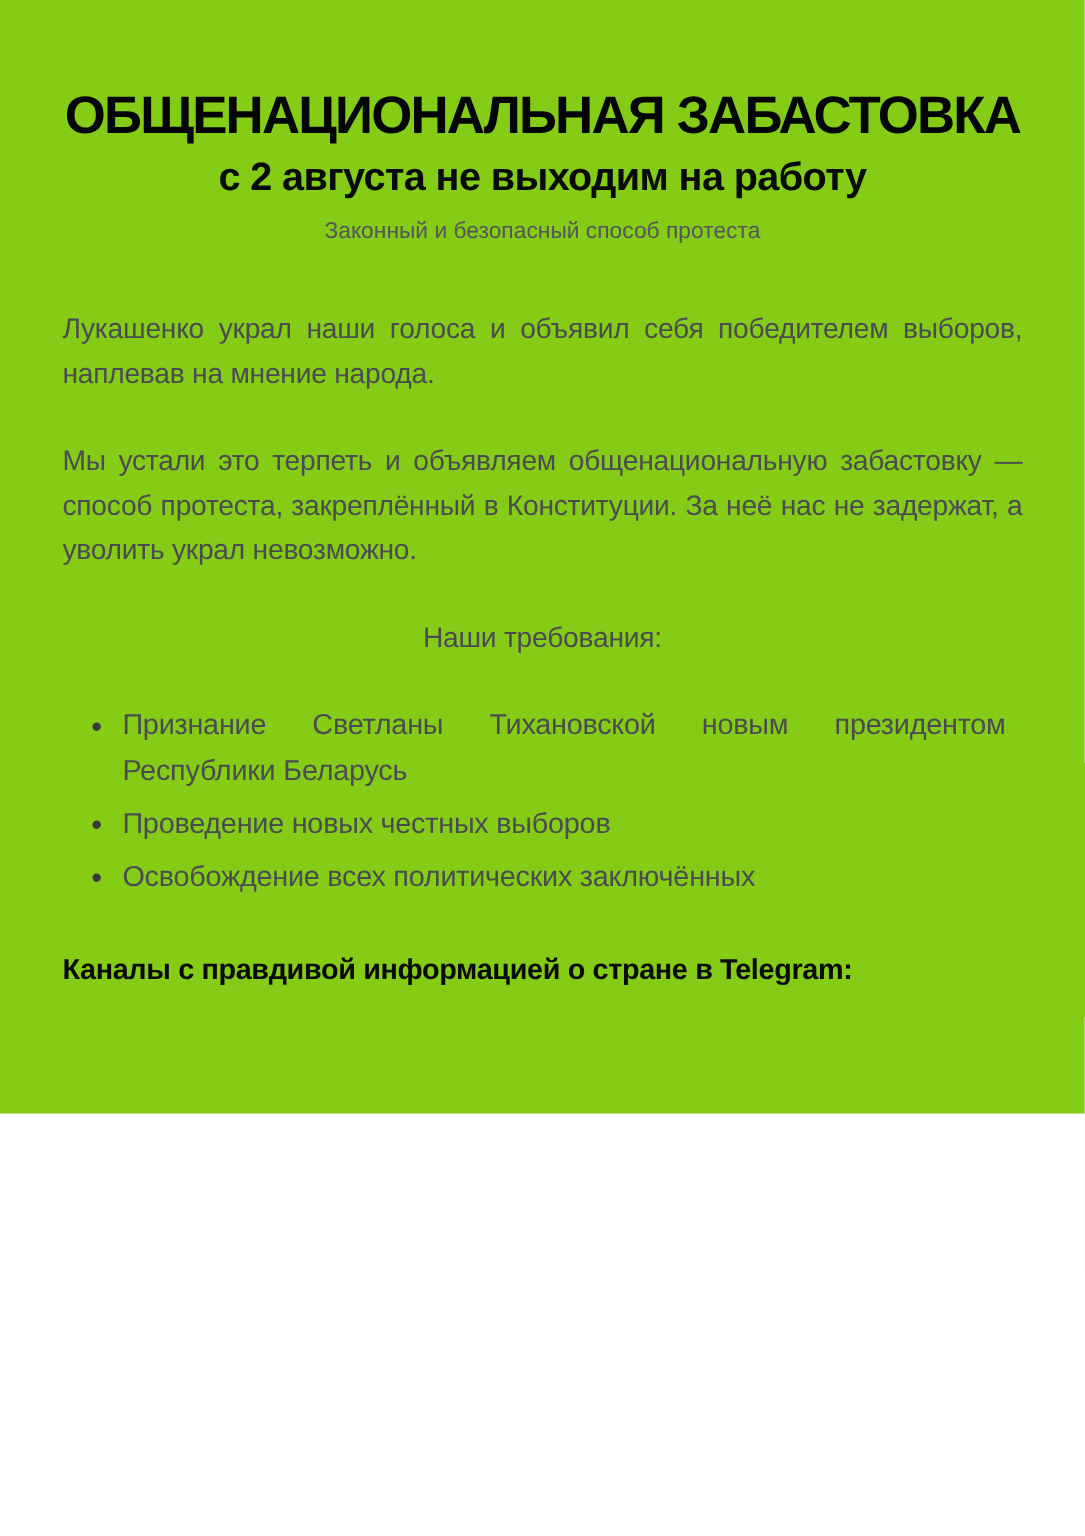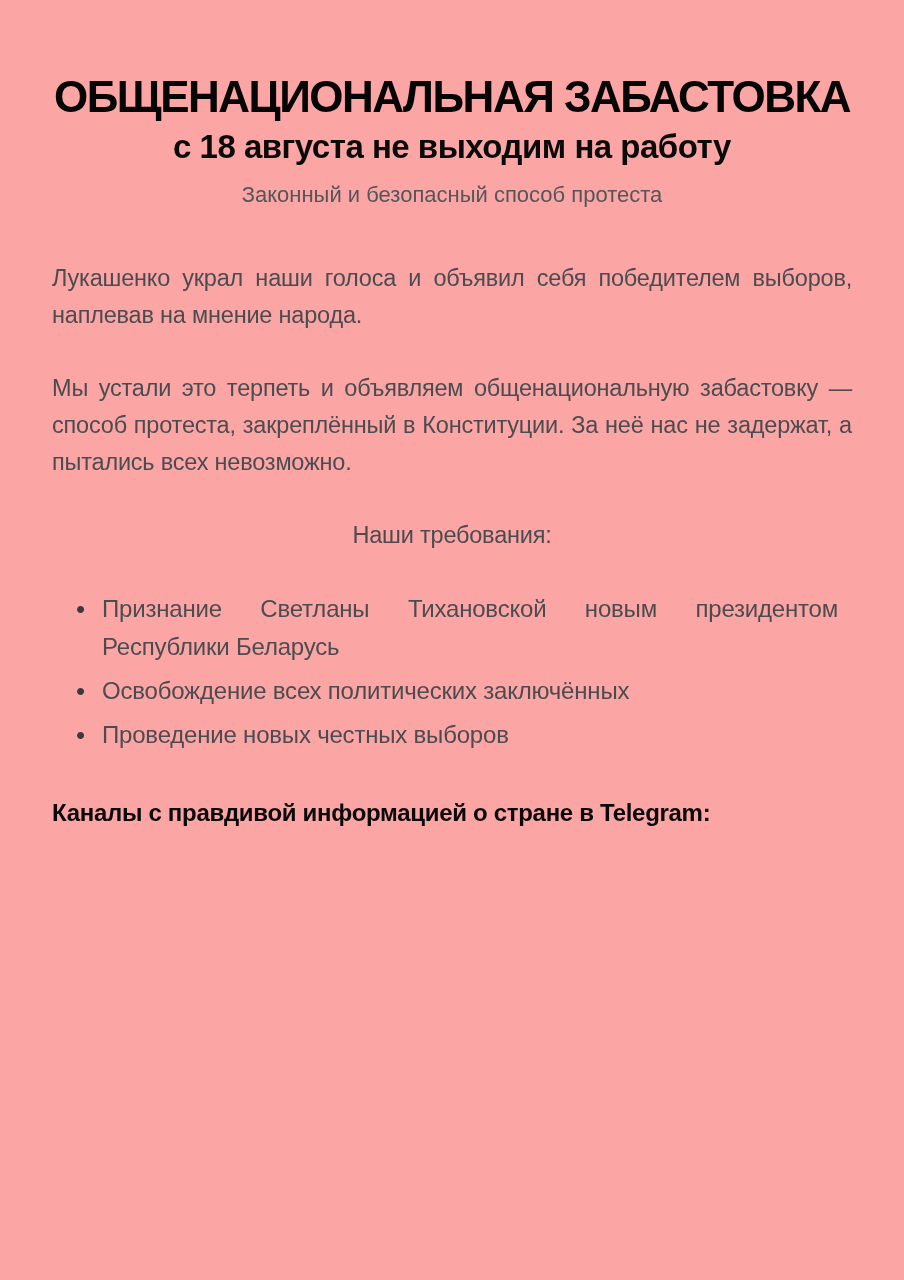--- a/index.html
+++ b/index.html
@@ -9,23 +9,23 @@
   }
   body {
     width: 904px;
     height: 1280px;
     font-family: "Liberation Sans", sans-serif;
     overflow: hidden;
   }
   .page {
     box-sizing: border-box;
     width: 904px;
-    height: 1280px;
+    height: 928px;
     padding: 72px 52px 0 52px;
-    background: #fca5a5;
+    background: #84cc16;
   }
   .title {
     margin: 0;
     font-size: 44px;
     font-weight: bold;
     letter-spacing: -1.5px;
     color: #050505;
     text-align: center;
     white-space: nowrap;
     line-height: 1.15;
@@ -34,21 +34,21 @@
     margin: 4px 0 0 0;
     font-size: 33px;
     font-weight: bold;
     letter-spacing: -0.5px;
     color: #0a0a0a;
     text-align: center;
     line-height: 1.2;
   }
   .tagline {
     margin: 16px 0 0 0;
-    font-size: 22px;
+    font-size: 19px;
     color: #55555a;
     text-align: center;
   }
   .body-copy {
     margin-top: 52px;
   }
   p.body-par {
     margin: 16px 0 36px 0;
     font-size: 23.5px;
     line-height: 37px;
@@ -99,38 +99,38 @@
     text-align: left;
   }
 </style>
 </head>
 <body>
 
 <div class="page">
 
   <h1 class="title">ОБЩЕНАЦИОНАЛЬНАЯ ЗАБАСТОВКА</h1>
 
-  <h2 class="subtitle">с 18 августа не выходим на работу</h2>
+  <h2 class="subtitle">с 2 августа не выходим на работу</h2>
 
   <div class="tagline">Законный и безопасный способ протеста</div>
 
   <div class="body-copy">
 
     <p class="body-par">Лукашенко украл наши голоса и объявил себя победителем выборов, наплевав на мнение народа.</p>
 
 
 
-    <p class="body-par">Мы устали это терпеть и объявляем общенациональную забастовку — способ протеста, закреплённый в Конституции. За неё нас не задержат, а пытались всех невозможно.</p>
+    <p class="body-par">Мы устали это терпеть и объявляем общенациональную забастовку — способ протеста, закреплённый в Конституции. За неё нас не задержат, а уволить украл невозможно.</p>
 
     <p class="body-par no-justify">Наши требования:</p>
 
     <ul class="demands">
       <li>Признание Светланы Тихановской новым президентом Республики Беларусь</li>
+      <li>Проведение новых честных выборов</li>
       <li>Освобождение всех политических заключённых</li>
-      <li>Проведение новых честных выборов</li>
     </ul>
 
 
     <p class="telegram-heading">Каналы с правдивой информацией о стране в Telegram:</p>
 
 
   </div>
 
 </div>
 

